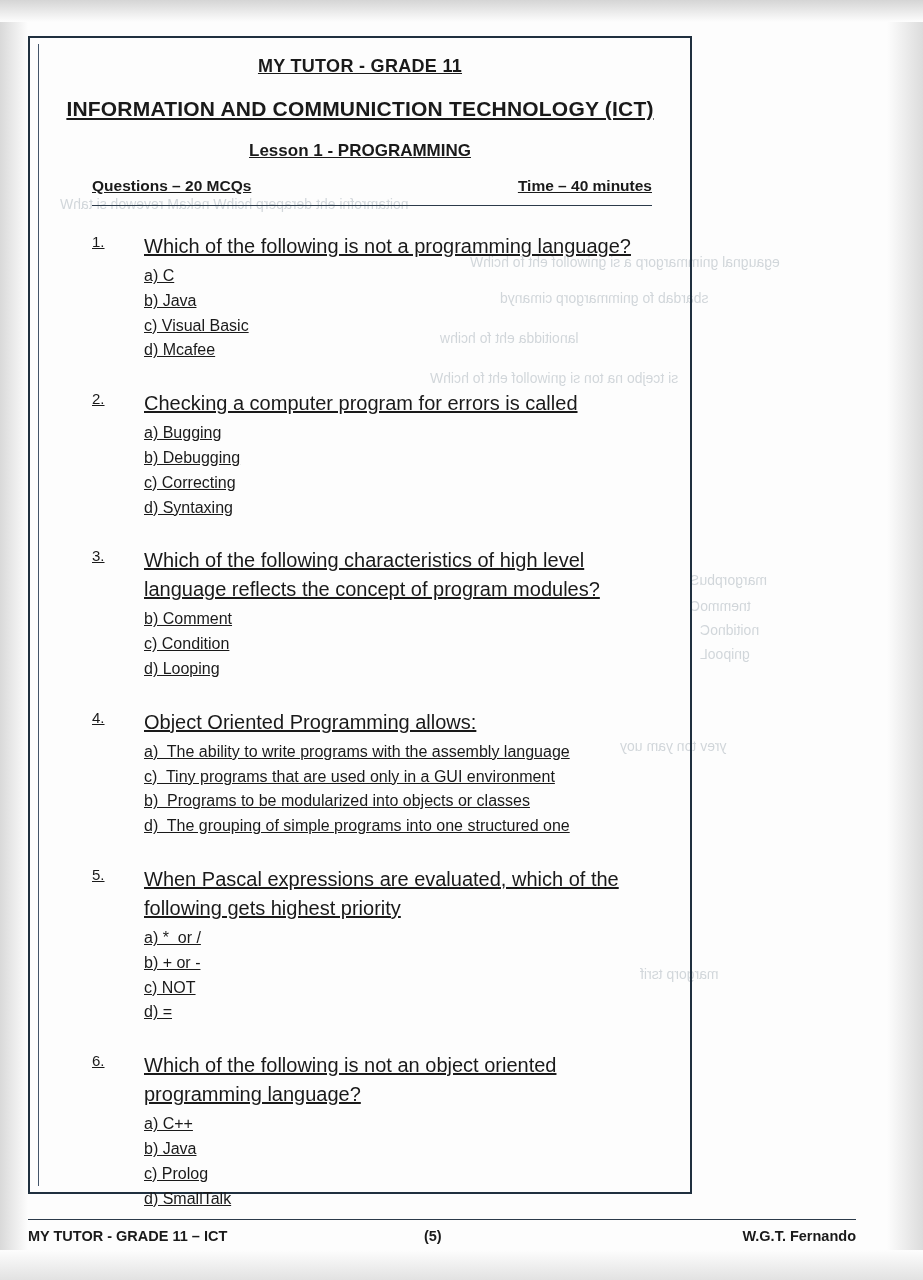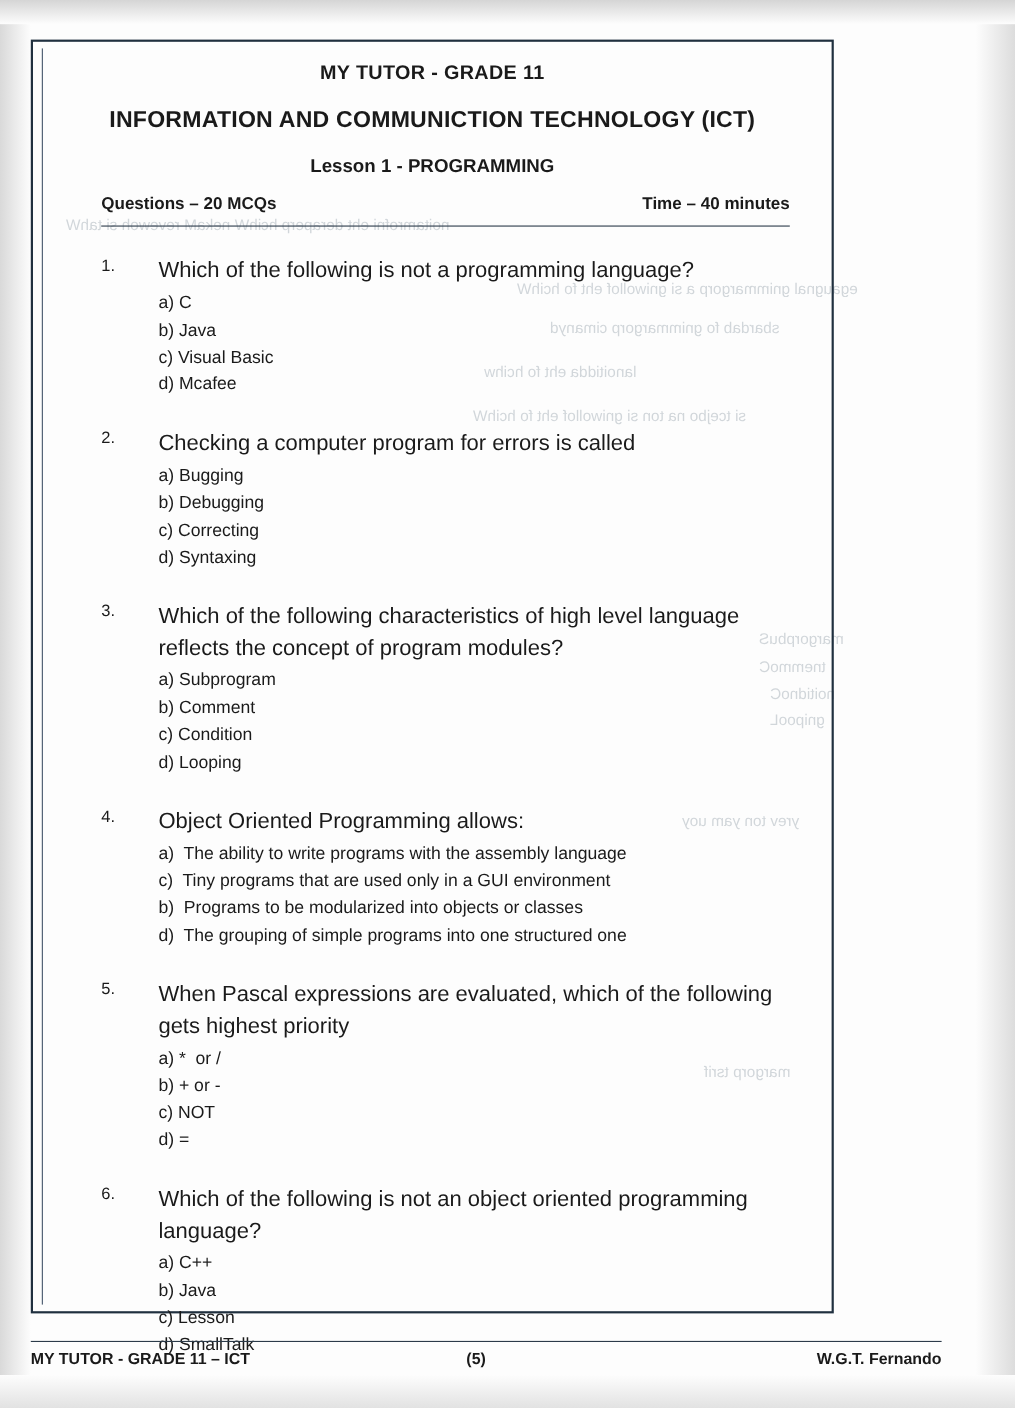--- a/index.html
+++ b/index.html
@@ -50,25 +50,26 @@
     width: 923px; height: 30px;
     background: linear-gradient(to top, #e2e2e2, #fdfdfd);
     pointer-events: none;
   }
 
   
   .sheet {
     position: absolute;
     left: 28px;
     top: 36px;
-    width: 730px;
+    width: 664px;
     height: 1158px;
     border: 2px solid #20303f;
     background: transparent;
     box-sizing: border-box;
+    text-decoration: underline;
   }
   .sheet-inner {
     position: absolute;
     left: 8px;
     top: 6px;
     width: 810px;
     height: 1142px;
     border-left: 1px solid #44556a;
     border-right: 0;
     box-sizing: border-box;
@@ -220,21 +221,20 @@
           <div class="opt">b) Debugging</div>
           <div class="opt">c) Correcting</div>
           <div class="opt">d) Syntaxing</div>
         </div>
       </div>
 
       <div class="q-block">
         <div class="q-num">3.</div>
         <div class="q-body">
           <div class="q-text">Which of the following characteristics of high level language reflects the concept of program modules?</div>
-          <div class="opt">a) Subprogram</div>
           <div class="opt">b) Comment</div>
           <div class="opt">c) Condition</div>
           <div class="opt">d) Looping</div>
         </div>
       </div>
 
       <div class="q-block">
         <div class="q-num">4.</div>
         <div class="q-body">
           <div class="q-text">Object Oriented Programming allows:</div>
@@ -255,21 +255,21 @@
           <div class="opt">d) =</div>
         </div>
       </div>
 
       <div class="q-block">
         <div class="q-num">6.</div>
         <div class="q-body">
           <div class="q-text">Which of the following is not an object oriented programming language?</div>
           <div class="opt">a) C++</div>
           <div class="opt">b) Java</div>
-          <div class="opt">c) Lesson</div>
+          <div class="opt">c) Prolog</div>
           <div class="opt">d) SmallTalk</div>
         </div>
       </div>
 
     </div>
   </div>
 
   <div class="footer">
     <span class="footer-left">MY TUTOR -  GRADE 11 – ICT</span>
     <span class="footer-center">(5)</span>

